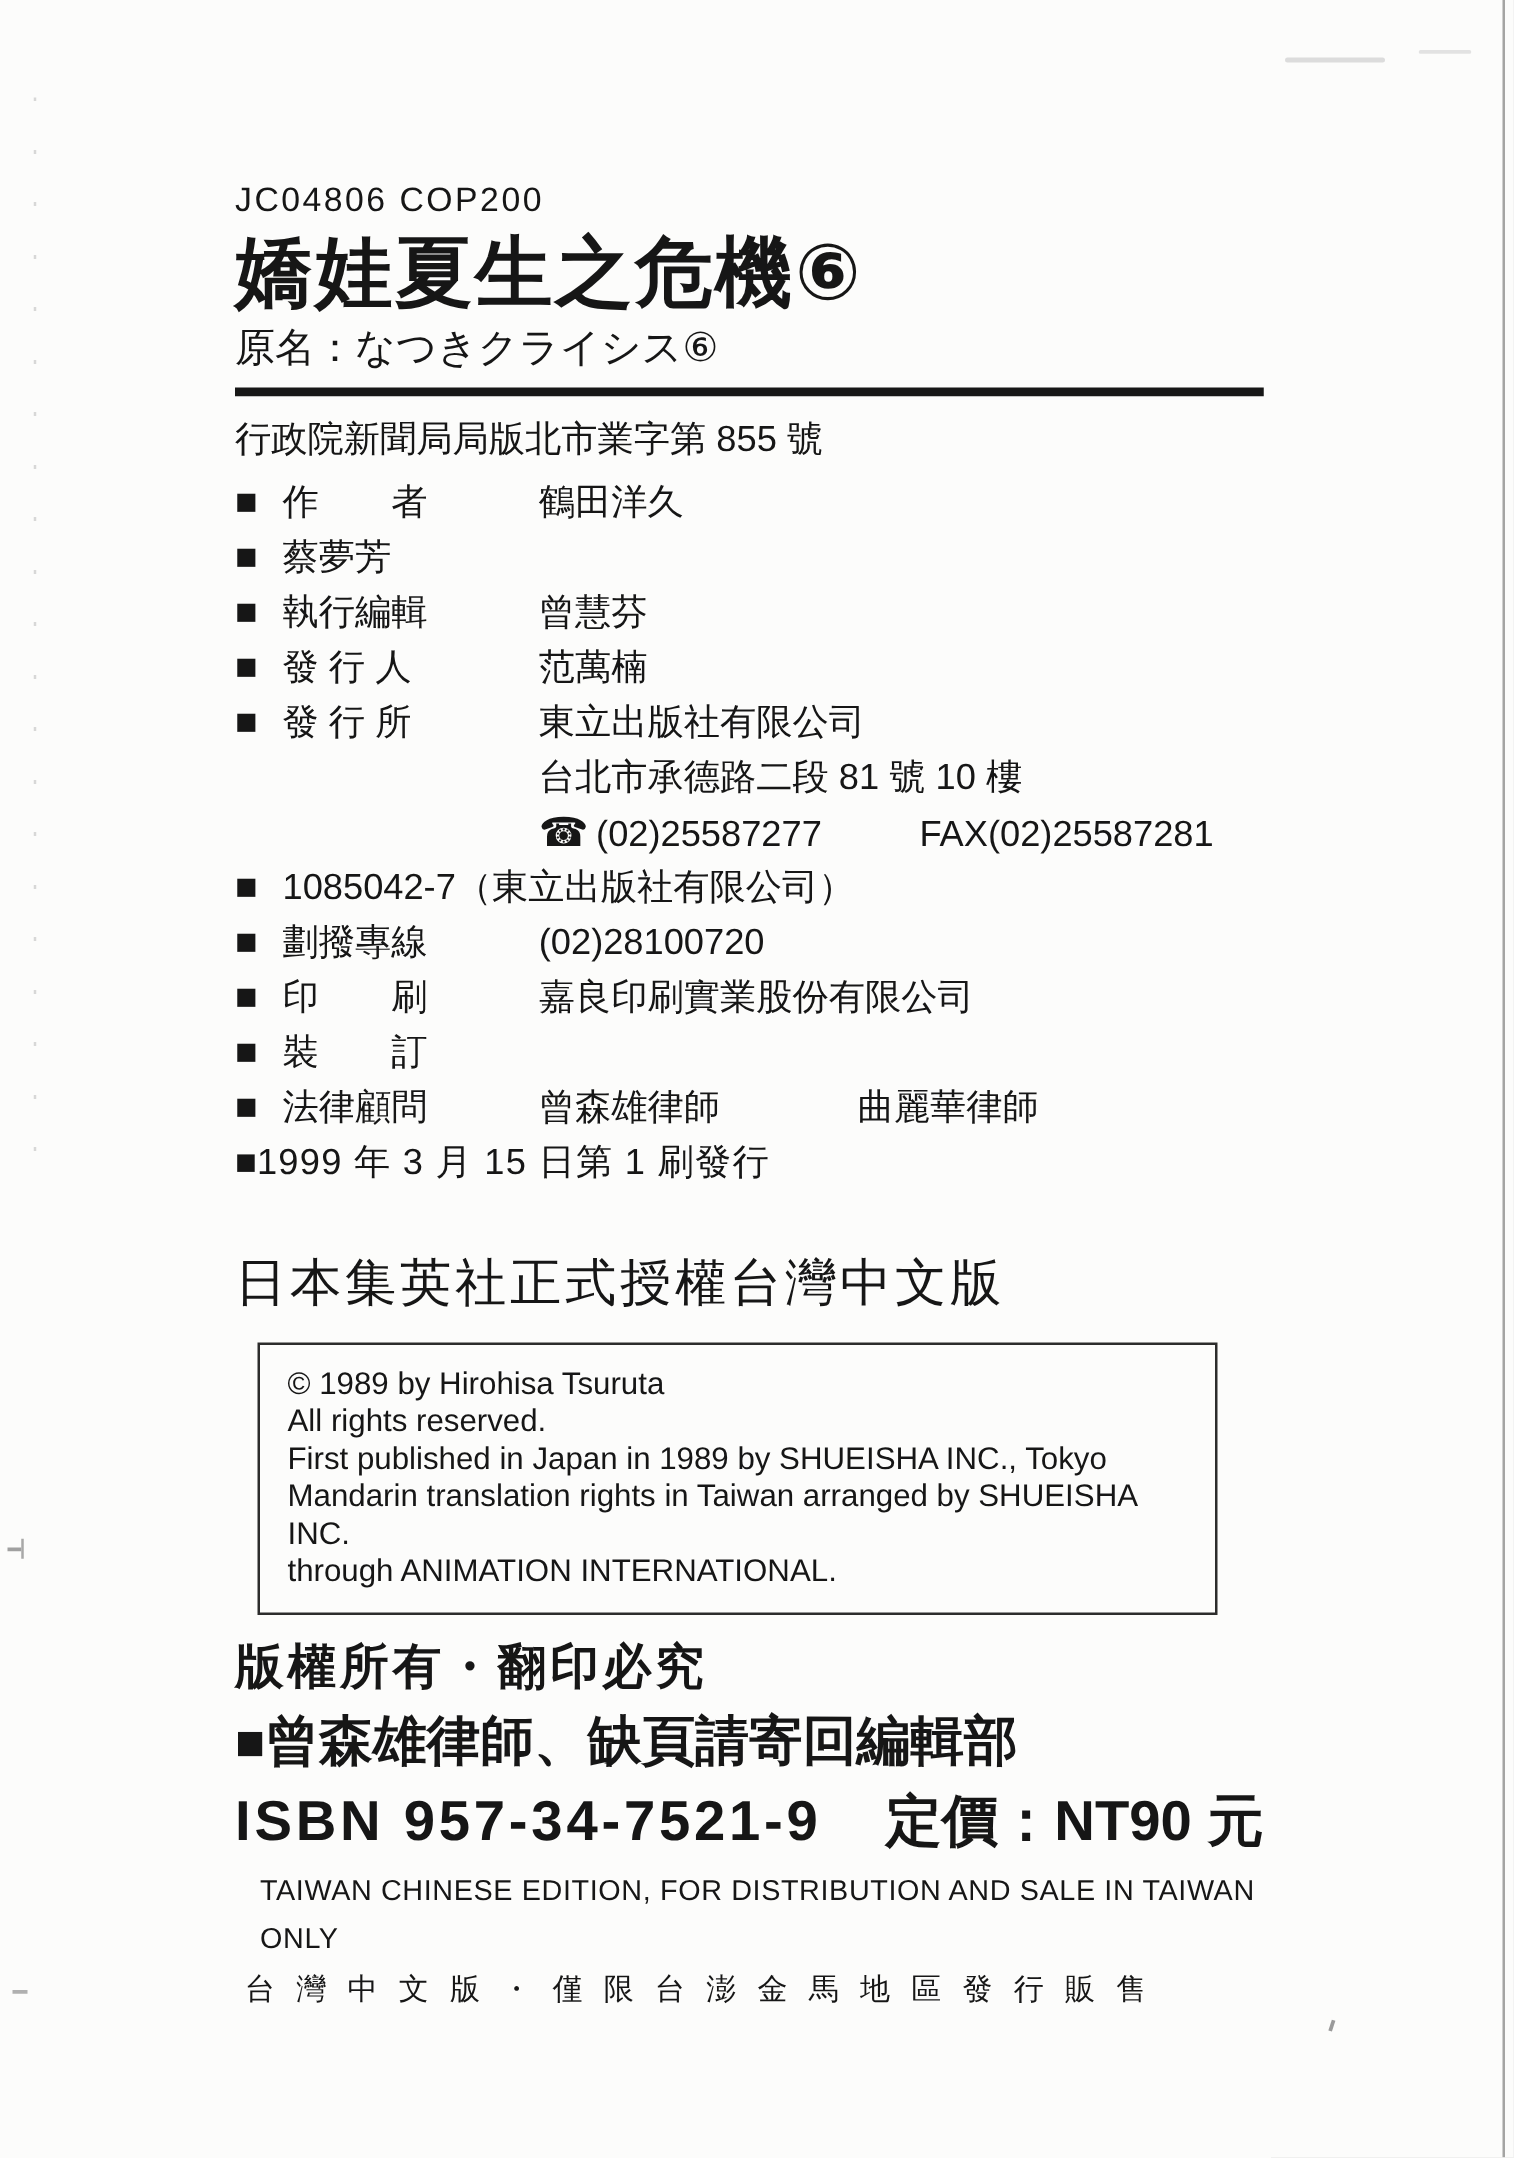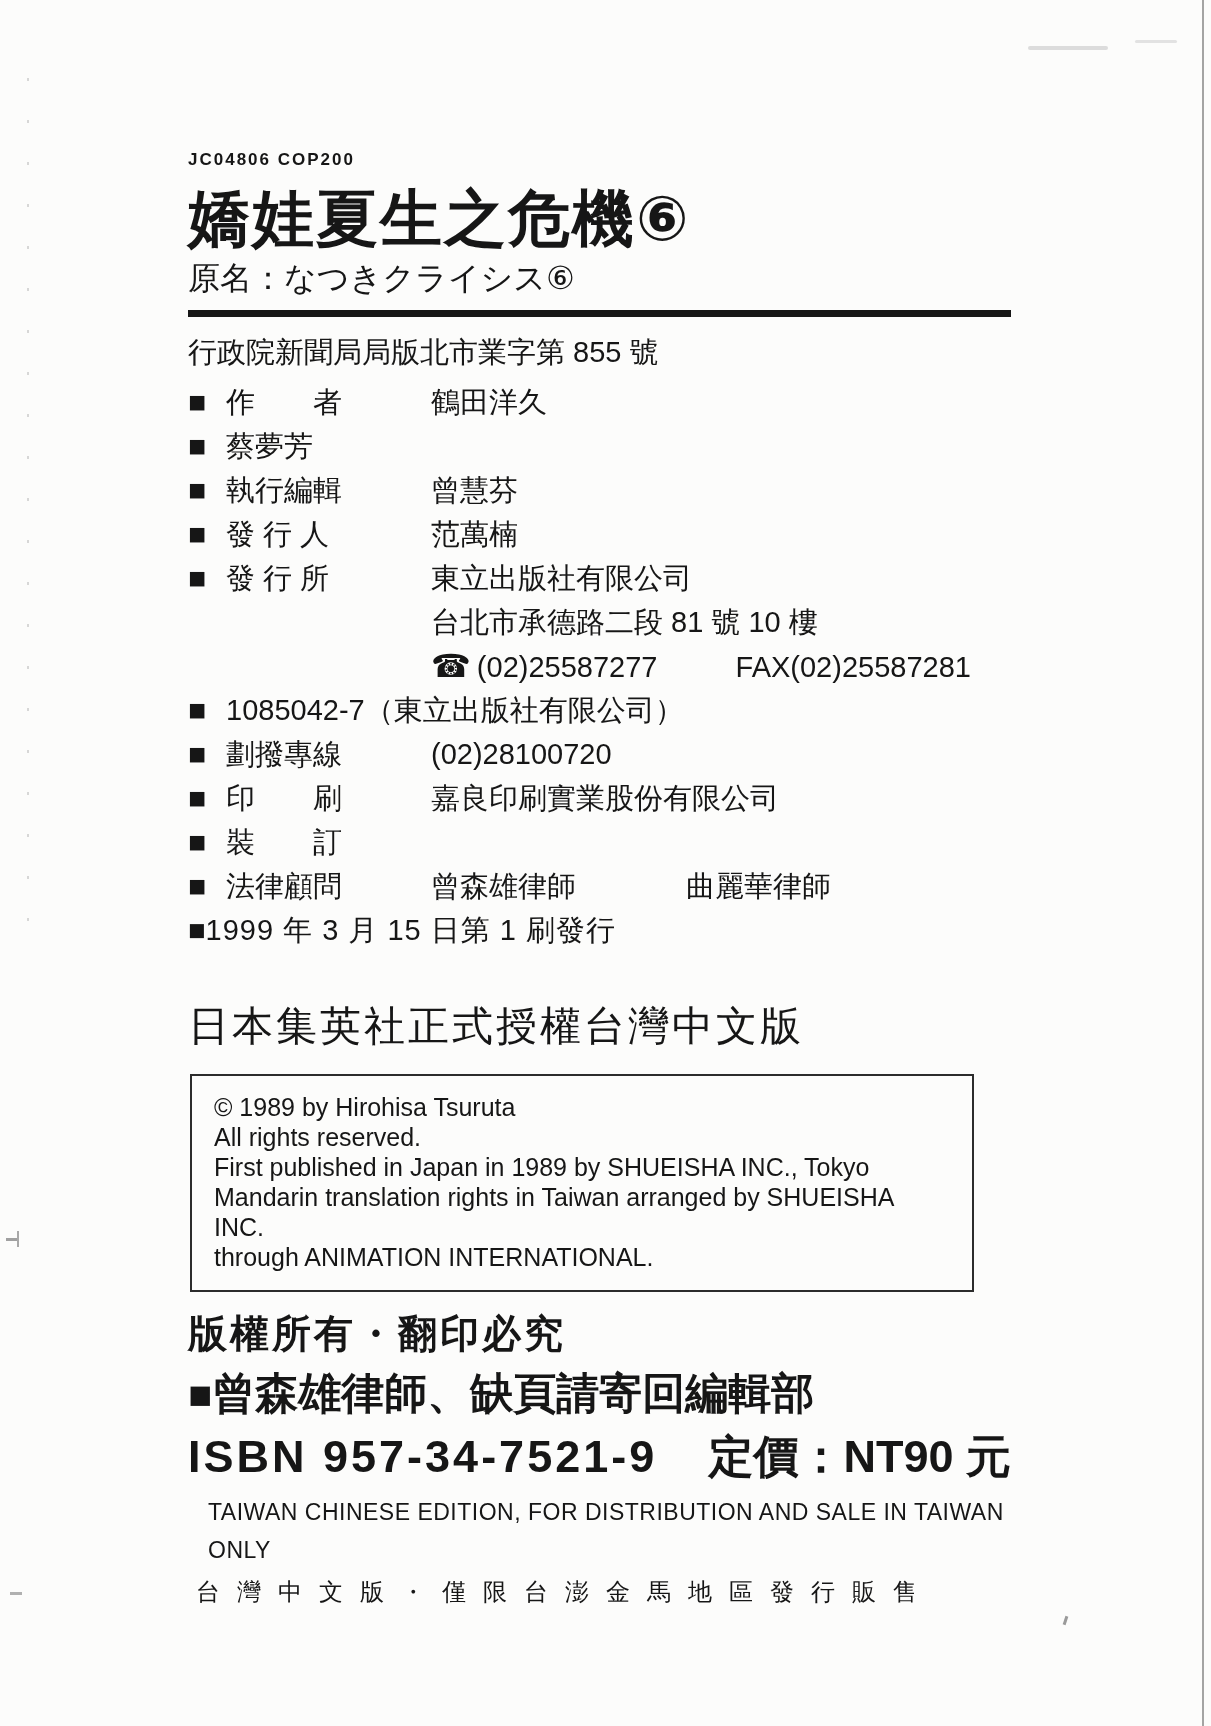--- a/index.html
+++ b/index.html
@@ -6,42 +6,42 @@
   .page{
     position:relative;
     width:1211px;height:1726px;
     background:#fcfcfb;
     overflow:hidden;
     color:#161616;
     font-family:"Liberation Sans","DejaVu Sans",sans-serif;
   }
   .content{position:absolute;left:188px;top:146px;width:826px;}
 
-  .product-code{font-size:17px;font-weight:bold;letter-spacing:2px;line-height:28px;}
+  .product-code{font-size:27px;font-weight:normal;letter-spacing:2px;line-height:28px;}
   .book-title{font-size:62px;font-weight:bold;letter-spacing:2px;line-height:74px;margin-top:8px;white-space:nowrap;}
   .original-title{font-size:32px;line-height:36px;margin-top:4px;}
   .rule{height:7px;background:#171717;margin-top:14px;width:823px;}
   .registration{font-size:29px;line-height:31px;margin-top:20px;}
 
   .rows{margin-top:12px;font-size:29px;}
   .info-row{display:flex;align-items:baseline;height:44px;line-height:44px;white-space:nowrap;}
   .sq{width:38px;font-size:30px;}
   .lbl{width:205px;}
   .info-cont{height:44px;line-height:44px;padding-left:243px;white-space:nowrap;}
   .phone-ico{font-size:32px;margin-right:6px;}
   .fax{margin-left:70px;}
   .advisor2{margin-left:110px;}
   .edition-text{letter-spacing:1px;}
 
   .license-heading{margin-top:50px;font-size:41px;line-height:48px;letter-spacing:3px;}
 
   .copyright-box{
-    margin-top:24px;margin-left:2px;width:726px;
+    margin-top:24px;margin-left:18px;width:726px;
     border:2px solid #2c2c2c;
-    padding:16px 32px 18px 22px;
+    padding:16px 16px 18px 22px;
     font-size:25px;line-height:30px;
   }
 
   .rights-notice{margin-top:20px;font-size:39px;font-weight:bold;letter-spacing:3px;line-height:44px;}
   .damage-notice{margin-top:12px;font-size:43px;font-weight:bold;line-height:50px;white-space:nowrap;}
   .damage-notice .sq2{font-size:40px;}
   .isbn-line{margin-top:12px;display:flex;justify-content:space-between;width:823px;
              font-size:45px;font-weight:bold;line-height:52px;}
   .isbn-number{letter-spacing:3px;}
   .distribution-en{margin-top:10px;margin-left:20px;font-size:23px;line-height:38px;letter-spacing:0.5px;}

